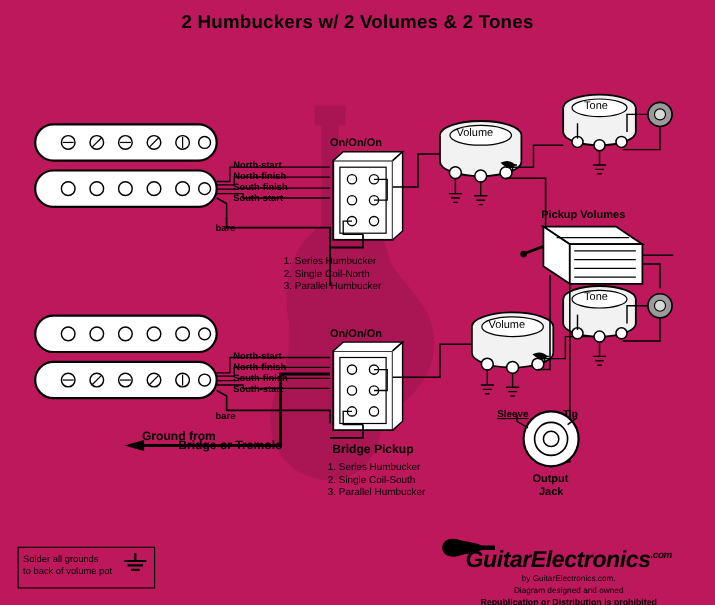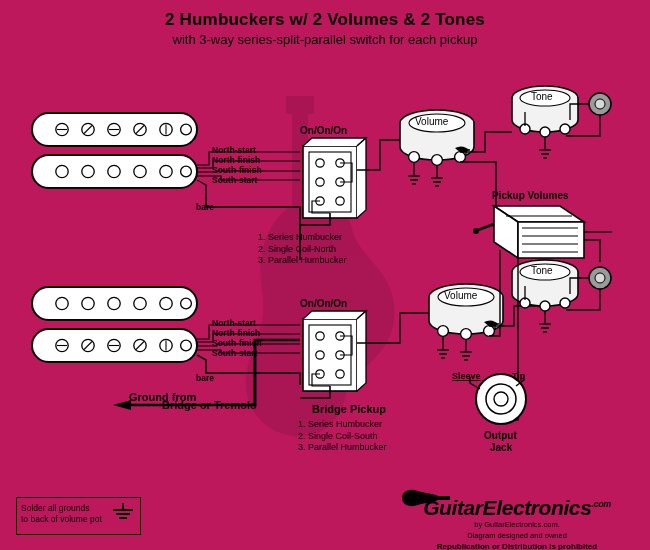--- a/index.html
+++ b/index.html
@@ -99,21 +99,20 @@
     font-weight: bold;
     margin-top: 2px;
   }
 </style>
 </head>
 <body>
 
 <div id="root">
 
   <div id="title">2 Humbuckers w/ 2 Volumes &amp; 2 Tones</div>
-  <div id="subtitle">with 3-way series-split-parallel switch for each pickup</div>
 
   <svg width="650" height="550" viewBox="0 0 650 550">
     <defs>
       <g id="hbRow">
         <circle cx="0" cy="0" r="6.2" fill="#fff" stroke="#000" stroke-width="1.3"></circle>
       </g>
     </defs>
 
     <g opacity="0.10">
       <path d="M300 200 C270 215 255 250 262 290 C268 330 250 345 246 375 C242 405 262 432 292 436
@@ -364,21 +363,21 @@
   </div>
 
   <div class="lbl lbl-b" style="left:212px; top:318px;">North-start</div>
   <div class="lbl lbl-b" style="left:212px; top:328px;">North-finish</div>
   <div class="lbl lbl-b" style="left:212px; top:338px;">South-finish</div>
   <div class="lbl lbl-b" style="left:212px; top:348px;">South-start</div>
   <div class="lbl lbl-b" style="left:196px; top:373px;">bare</div>
 
   <div class="lbl lbl-10 lbl-b" style="left:300px; top:299px;">On/On/On</div>
 
-  <div class="lbl lbl-11 lbl-b" style="left:312px; top:404px;">Bridge Pickup</div>
+  <div class="lbl lbl-11 lbl-b" style="left:302px; top:404px;">Bridge Pickup</div>
   <div class="list" style="left:298px; top:419px;">
     <div>1. Series Humbucker</div>
     <div>2. Single Coil-South</div>
     <div>3. Parallel Humbucker</div>
   </div>
 
   <div class="lbl lbl-10" style="left:415px; top:117px;">Volume</div>
   <div class="lbl lbl-10" style="left:444px; top:291px;">Volume</div>
   <div class="lbl lbl-10" style="left:531px; top:92px;">Tone</div>
   <div class="lbl lbl-10" style="left:531px; top:266px;">Tone</div>

